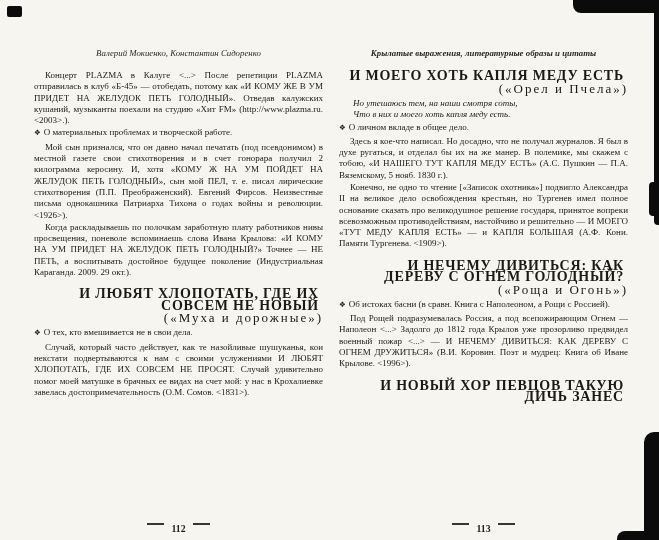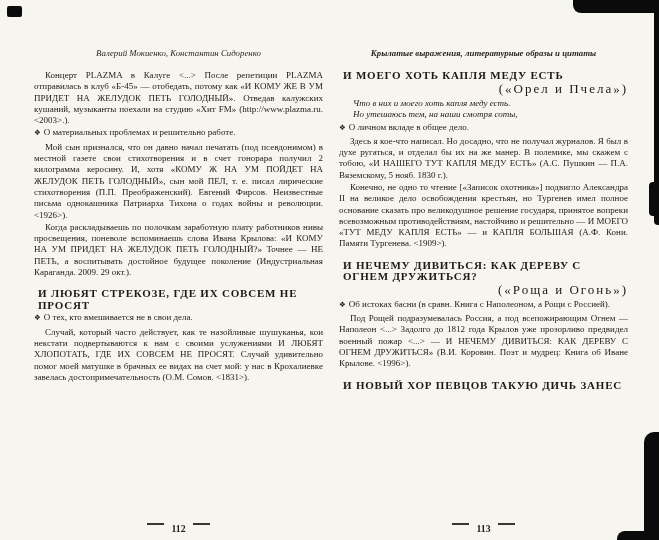--- a/index.html
+++ b/index.html
@@ -31,22 +31,22 @@
     font-size:8.8px; line-height:11px;
     margin-bottom:11px; color:#2a2722;
     white-space:nowrap; overflow:hidden;
   }
   .running-header.bold { font-weight:bold; }
 
   .page-body { font-size:9px; line-height:11.3px; text-align:justify; }
 
   .block.paragraph { text-indent:11px; margin:0 0 1px 0; }
   .block.heading {
-    font-weight:bold; text-align:left;
-    font-size:11px; letter-spacing:0.8px; line-height:11.5px;
+    font-weight:bold; text-align:right;
+    font-size:14px; letter-spacing:0.8px; line-height:11.5px;
     margin:10px 4px 1px 4px;
   }
   .block.subheading {
     font-weight:normal; text-align:right;
     font-size:13px; letter-spacing:2px; line-height:11px;
     margin:0 0 4px 0;
   }
   .block.bullet { margin:1px 0 3px 0; }
   .block.bullet .marker {
     font-family:"DejaVu Sans", sans-serif;
@@ -75,47 +75,48 @@
   <div class="artifact art-edge-mid"></div>
   <div class="artifact art-br"></div>
   <div class="artifact art-bb"></div>
 
   <div class="spread">
 
     <div class="page">
       <div class="running-header">Валерий Мокиенко, Константин Сидоренко</div>
       <div class="page-body">
           <div class="block paragraph">Концерт PLAZMA в Калуге &lt;...&gt; После репетиции PLAZMA отправилась в клуб «Б-45» — отобедать, потому как «И КОМУ ЖЕ В УМ ПРИДЕТ НА ЖЕЛУДОК ПЕТЬ ГОЛОДНЫЙ». Отведав калужских кушаний, музыканты поехали на студию «Хит FM» (http://www.plazma.ru. &lt;2003&gt;.).</div>
-          <div class="block bullet"><span class="marker">❖</span><span>О материальных проблемах и решительно работе.</span></div>
+          <div class="block bullet"><span class="marker">❖</span><span>О материальных проблемах и творческой работе.</span></div>
           <div class="block paragraph">Мой сын признался, что он давно начал печатать (под псевдонимом) в местной газете свои стихотворения и в счет гонорара получил 2 килограмма керосину. И, хотя «КОМУ Ж НА УМ ПОЙДЕТ НА ЖЕЛУДОК ПЕТЬ ГОЛОДНЫЙ», сын мой ПЕЛ, т. е. писал лирические стихотворения (П.П. Преображенский). Евгений Фирсов. Неизвестные письма однокашника Патриарха Тихона о годах войны и революции. &lt;1926&gt;).</div>
           <div class="block paragraph">Когда раскладываешь по полочкам заработную плату работников нивы просвещения, поневоле вспоминаешь слова Ивана Крылова: «И КОМУ НА УМ ПРИДЕТ НА ЖЕЛУДОК ПЕТЬ ГОЛОДНЫЙ?» Точнее — НЕ ПЕТЬ, а воспитывать достойное будущее поколение (Индустриальная Караганда. 2009. 29 окт.).</div>
-          <div class="block heading">И ЛЮБЯТ СТРЕКОЗЕ, ГДЕ ИХ СОВСЕМ НЕ ПРОСЯТ</div>
+          <div class="block heading">И ЛЮБЯТ ХЛОПОТАТЬ, ГДЕ ИХ СОВСЕМ НЕ НОВЫЙ</div>
+          <div class="block subheading">(«Муха и дорожные»)</div>
           <div class="block bullet"><span class="marker">❖</span><span>О тех, кто вмешивается не в свои дела.</span></div>
           <div class="block paragraph">Случай, который часто действует, как те назойливые шушуканья, кои некстати подвертываются к нам с своими услужениями И ЛЮБЯТ ХЛОПОТАТЬ, ГДЕ ИХ СОВСЕМ НЕ ПРОСЯТ. Случай удивительно помог моей матушке в брачных ее видах на счет мой: у нас в Крохалиевке завелась достопримечательность (О.М. Сомов. &lt;1831&gt;).</div>
         </div>
       <div class="pagenum">
         <span class="dash"></span>
         <span class="num">112</span>
         <span class="dash"></span>
       </div>
     </div>
 
     <div class="page">
       <div class="running-header bold">Крылатые выражения, литературные образы и цитаты</div>
       <div class="page-body">
           <div class="block heading">И МОЕГО ХОТЬ КАПЛЯ МЕДУ ЕСТЬ</div>
           <div class="block subheading">(«Орел и Пчела»)</div>
           <div class="block verse">
+            <div>Но утешаюсь тем, на наши смотря соты,</div>
             <div>Что в них и моего хоть капля меду есть.</div>
-            <div>Но утешаюсь тем, на наши смотря соты,</div>
           </div>
           <div class="block bullet"><span class="marker">❖</span><span>О личном вкладе в общее дело.</span></div>
           <div class="block paragraph">Здесь я кое-что написал. Но досадно, что не получал журналов. Я был в духе ругаться, и отделал бы их на же манер. В полемике, мы скажем с тобою, «И НАШЕГО ТУТ КАПЛЯ МЕДУ ЕСТЬ» (А.С. Пушкин — П.А. Вяземскому, 5 нояб. 1830 г.).</div>
           <div class="block paragraph">Конечно, не одно то чтение [«Записок охотника»] подвигло Александра II на великое дело освобождения крестьян, но Тургенев имел полное основание сказать про великодушное решение государя, принятое вопреки всевозможным противодействиям, настойчиво и решительно — И МОЕГО «ТУТ МЕДУ КАПЛЯ ЕСТЬ» — и КАПЛЯ БОЛЬШАЯ (А.Ф. Кони. Памяти Тургенева. &lt;1909&gt;).</div>
-          <div class="block heading">И НЕЧЕМУ ДИВИТЬСЯ: КАК ДЕРЕВУ С ОГНЕМ ДРУЖИТЬСЯ?</div>
+          <div class="block heading">И НЕЧЕМУ ДИВИТЬСЯ: КАК ДЕРЕВУ С ОГНЕМ ГОЛОДНЫЙ?</div>
           <div class="block subheading">(«Роща и Огонь»)</div>
           <div class="block bullet"><span class="marker">❖</span><span>Об истоках басни (в сравн. Книга с Наполеоном, а Рощи с Россией).</span></div>
           <div class="block paragraph">Под Рощей подразумевалась Россия, а под всепожирающим Огнем — Наполеон &lt;...&gt; Задолго до 1812 года Крылов уже прозорливо предвидел военный пожар &lt;...&gt; — И НЕЧЕМУ ДИВИТЬСЯ: КАК ДЕРЕВУ С ОГНЕМ ДРУЖИТЬСЯ» (В.И. Коровин. Поэт и мудрец: Книга об Иване Крылове. &lt;1996&gt;).</div>
           <div class="block heading">И НОВЫЙ ХОР ПЕВЦОВ ТАКУЮ ДИЧЬ ЗАНЕС</div>
         </div>
       <div class="pagenum">
         <span class="dash"></span>
         <span class="num">113</span>
         <span class="dash"></span>
       </div>

